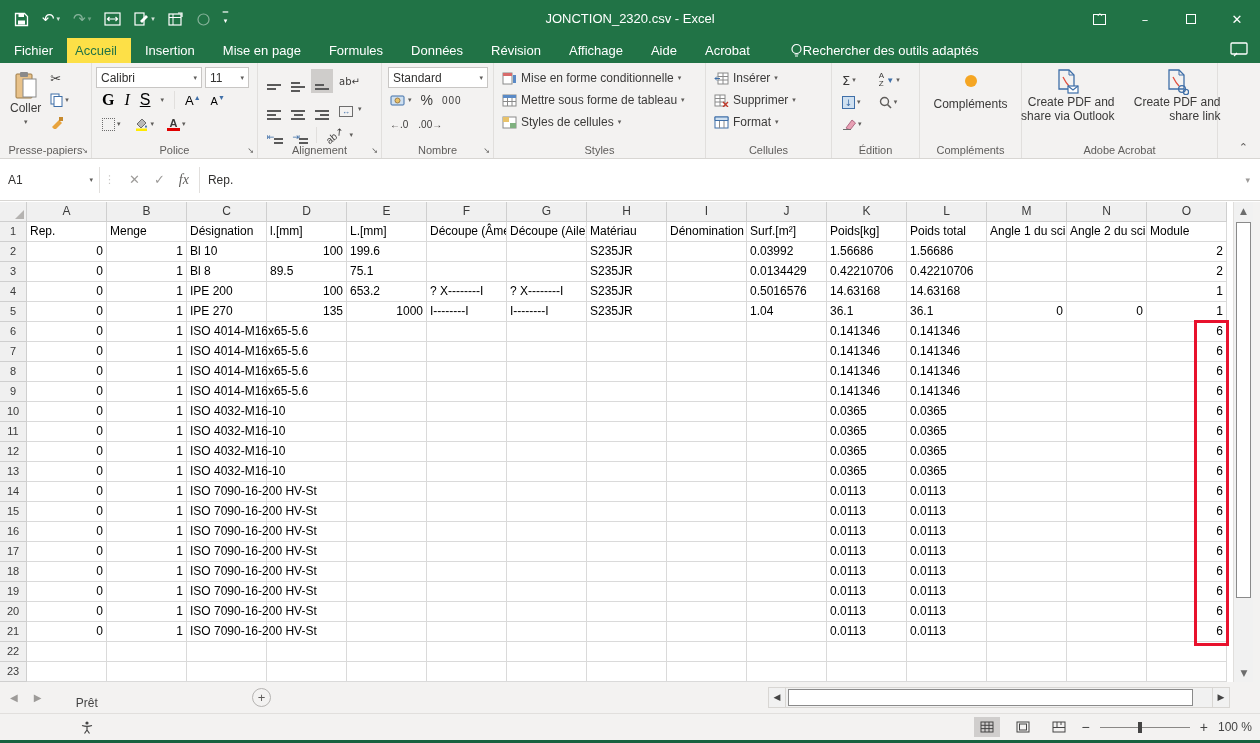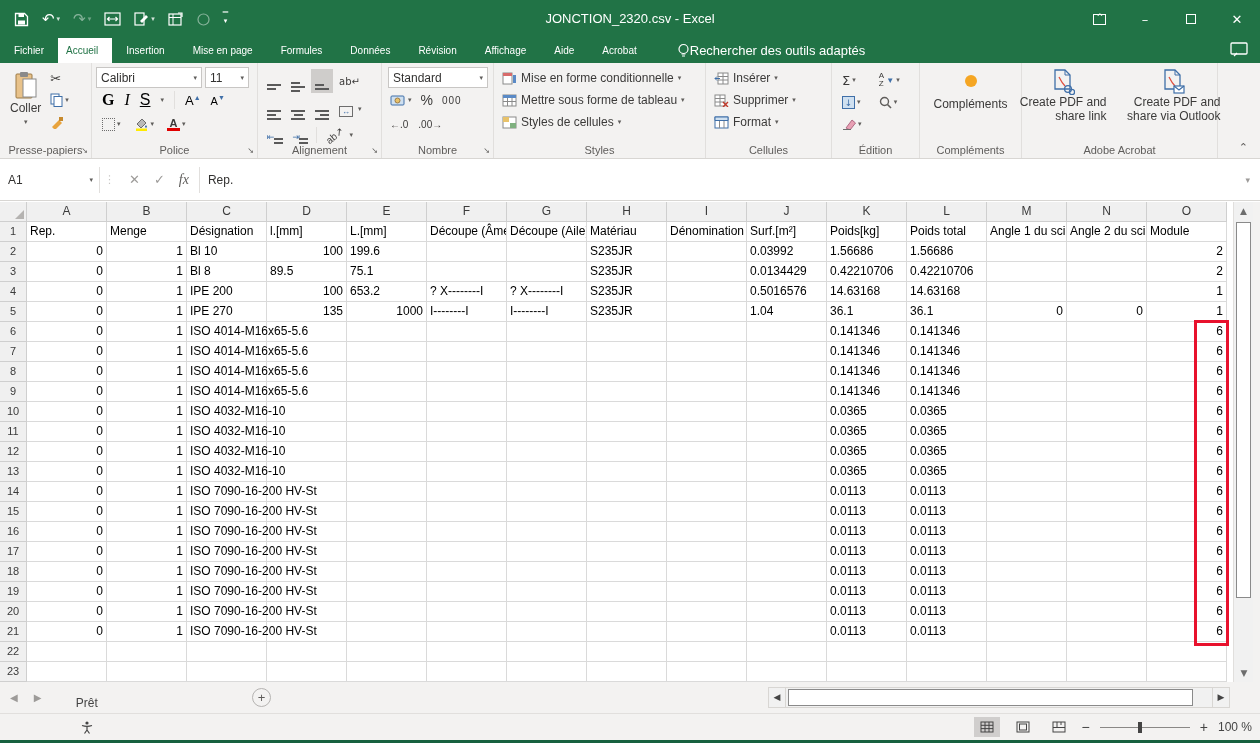--- a/index.html
+++ b/index.html
@@ -12,22 +12,22 @@
   .qicon.dim { opacity:.45; }
   .tinycaret { font-size:7px; opacity:.8; }
   #window-title { position:absolute; left:0; top:0; width:1260px; height:38px; text-align:center; line-height:38px; font-size:13px; color:#fff; }
   #win-controls { position:absolute; right:0; top:0; height:38px; display:flex; }
   .winbtn { width:46px; height:38px; display:flex; align-items:center; justify-content:center; color:#fff; font-size:13px; font-family:"DejaVu Sans",sans-serif; }
   .maxbox { width:10px; height:10px; border:1px solid #fff; display:inline-block; }
   .ribdisp { width:13px; height:11px; border:1px solid #fff; position:relative; }
   .ribdisp:after { content:"^"; position:absolute; left:3px; top:-2px; font-size:8px; }
   
   #menubar { position:absolute; left:0; top:38px; width:1260px; height:25px; background:#217346; display:flex; align-items:stretch; }
-  .mtab { color:#fff; font-size:10px; padding:0 14px; line-height:25px; cursor:default; }
-  .mtab.active { background:#ffffff; color:#217346;padding-left:8px; }
+  .mtab { color:#fff; font-size:13px; padding:0 14px; line-height:25px; cursor:default; }
+  .mtab.active { background:#fde047; color:#217346;padding-left:8px; }
   #search-tools { display:flex; align-items:center; color:#fff; font-size:13px; margin-left:26px; }
   #comment-icon { position:absolute; right:12px; top:42px; }
   
   #ribbon { position:absolute; left:0; top:63px; width:1260px; height:96px; background:#f3f2f1; border-bottom:1px solid #d8d6d3; display:flex; }
   .rb-group { position:relative; border-right:1px solid #e1dfdd; padding:4px 4px 16px 4px; }
   .rb-label { position:absolute; left:0; right:0; bottom:2px; text-align:center; font-size:11px; color:#5f5d5b; }
   .launcher { position:absolute; right:3px; bottom:3px; font-size:8px; color:#5f5d5b; font-family:"DejaVu Sans",sans-serif; }
   .caret { font-size:7px; color:#5f5d5b; font-family:"DejaVu Sans",sans-serif; }
   .big-btn { display:flex; flex-direction:column; align-items:center; justify-content:center; font-size:12px; color:#3b3a39; text-align:right; line-height:14px; padding:2px 6px; }
   .mini { height:22px; display:flex; align-items:center; gap:2px; font-size:13px; color:#3b3a39; padding:0 3px; }
@@ -431,34 +431,34 @@
     <div class="rb-label"><span>Compléments</span></div>
   </div>
 
   <div class="rb-group" style="width:196px">
     <div style="display:flex;justify-content:center;gap:6px;">
       <div class="big-btn">
         <svg width="24" height="26" viewBox="0 0 24 26">
             <path d="M4 1h10l5 5v14H4z" fill="none" stroke="#3f6fa8" stroke-width="1.3"></path>
             <path d="M14 1v5h5" fill="none" stroke="#3f6fa8"></path>
             <path d="M8 8c2 4 4 7 6 9" stroke="#e04f3f" fill="none" stroke-width="1.3"></path>
-            <circle cx="17" cy="20" r="3.4" fill="none" stroke="#3f6fa8" stroke-width="1.3"></circle>
-            <circle cx="21" cy="23" r="2.6" fill="none" stroke="#3f6fa8" stroke-width="1.3"></circle>
+            <rect x="13" y="17" width="10" height="7" fill="#fff" stroke="#3f6fa8" stroke-width="1.2"></rect>
+            <path d="M13 17l5 4 5-4" fill="none" stroke="#3f6fa8" stroke-width="1.2"></path>
           </svg>
-        <span style="width:88px;">Create PDF and share link</span>
+        <span style="width:96px;">Create PDF and share via Outlook</span>
       </div>
       <div class="big-btn">
         <svg width="24" height="26" viewBox="0 0 24 26">
             <path d="M4 1h10l5 5v14H4z" fill="none" stroke="#3f6fa8" stroke-width="1.3"></path>
             <path d="M14 1v5h5" fill="none" stroke="#3f6fa8"></path>
             <path d="M8 8c2 4 4 7 6 9" stroke="#e04f3f" fill="none" stroke-width="1.3"></path>
-            <rect x="13" y="17" width="10" height="7" fill="#fff" stroke="#3f6fa8" stroke-width="1.2"></rect>
-            <path d="M13 17l5 4 5-4" fill="none" stroke="#3f6fa8" stroke-width="1.2"></path>
+            <circle cx="17" cy="20" r="3.4" fill="none" stroke="#3f6fa8" stroke-width="1.3"></circle>
+            <circle cx="21" cy="23" r="2.6" fill="none" stroke="#3f6fa8" stroke-width="1.3"></circle>
           </svg>
-        <span style="width:96px;">Create PDF and share via Outlook</span>
+        <span style="width:88px;">Create PDF and share link</span>
       </div>
     </div>
     <div class="rb-label"><span>Adobe Acrobat</span></div>
   </div>
 
   <div style="flex:1; border-right:none; position:relative;">
     <span id="ribbon-collapse" class="glyph">⌃</span>
   </div>
 </div>
 

